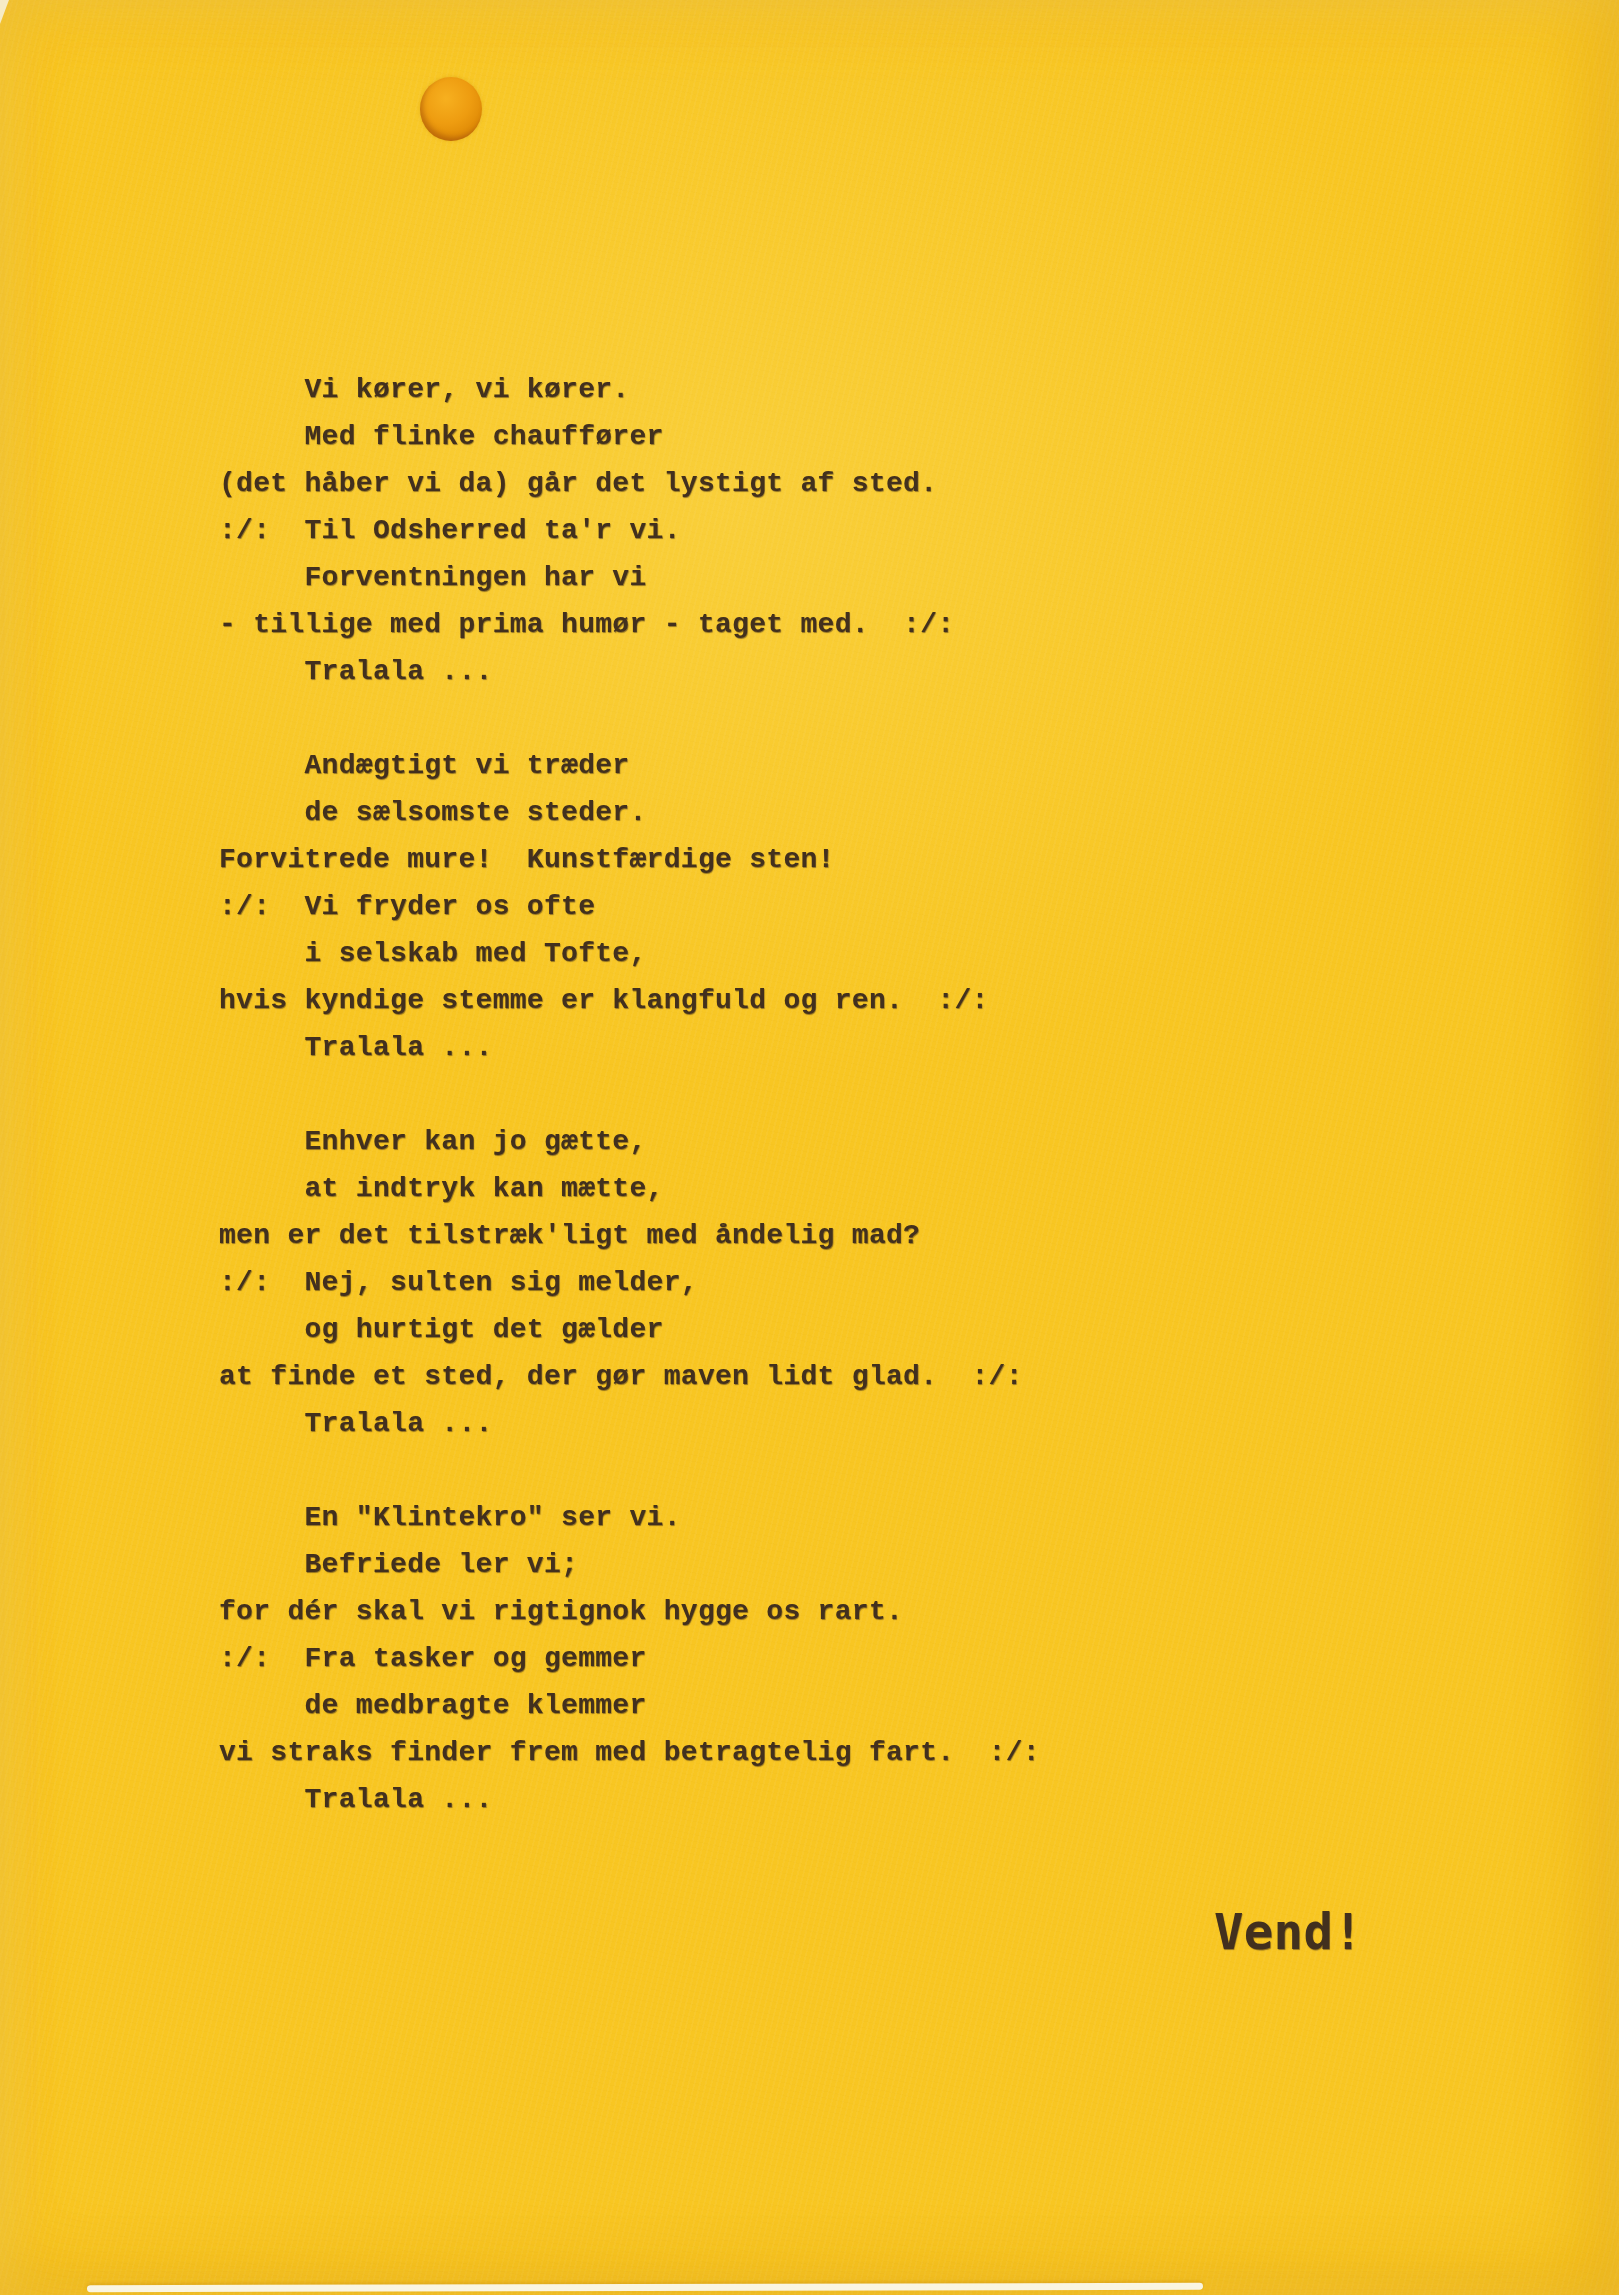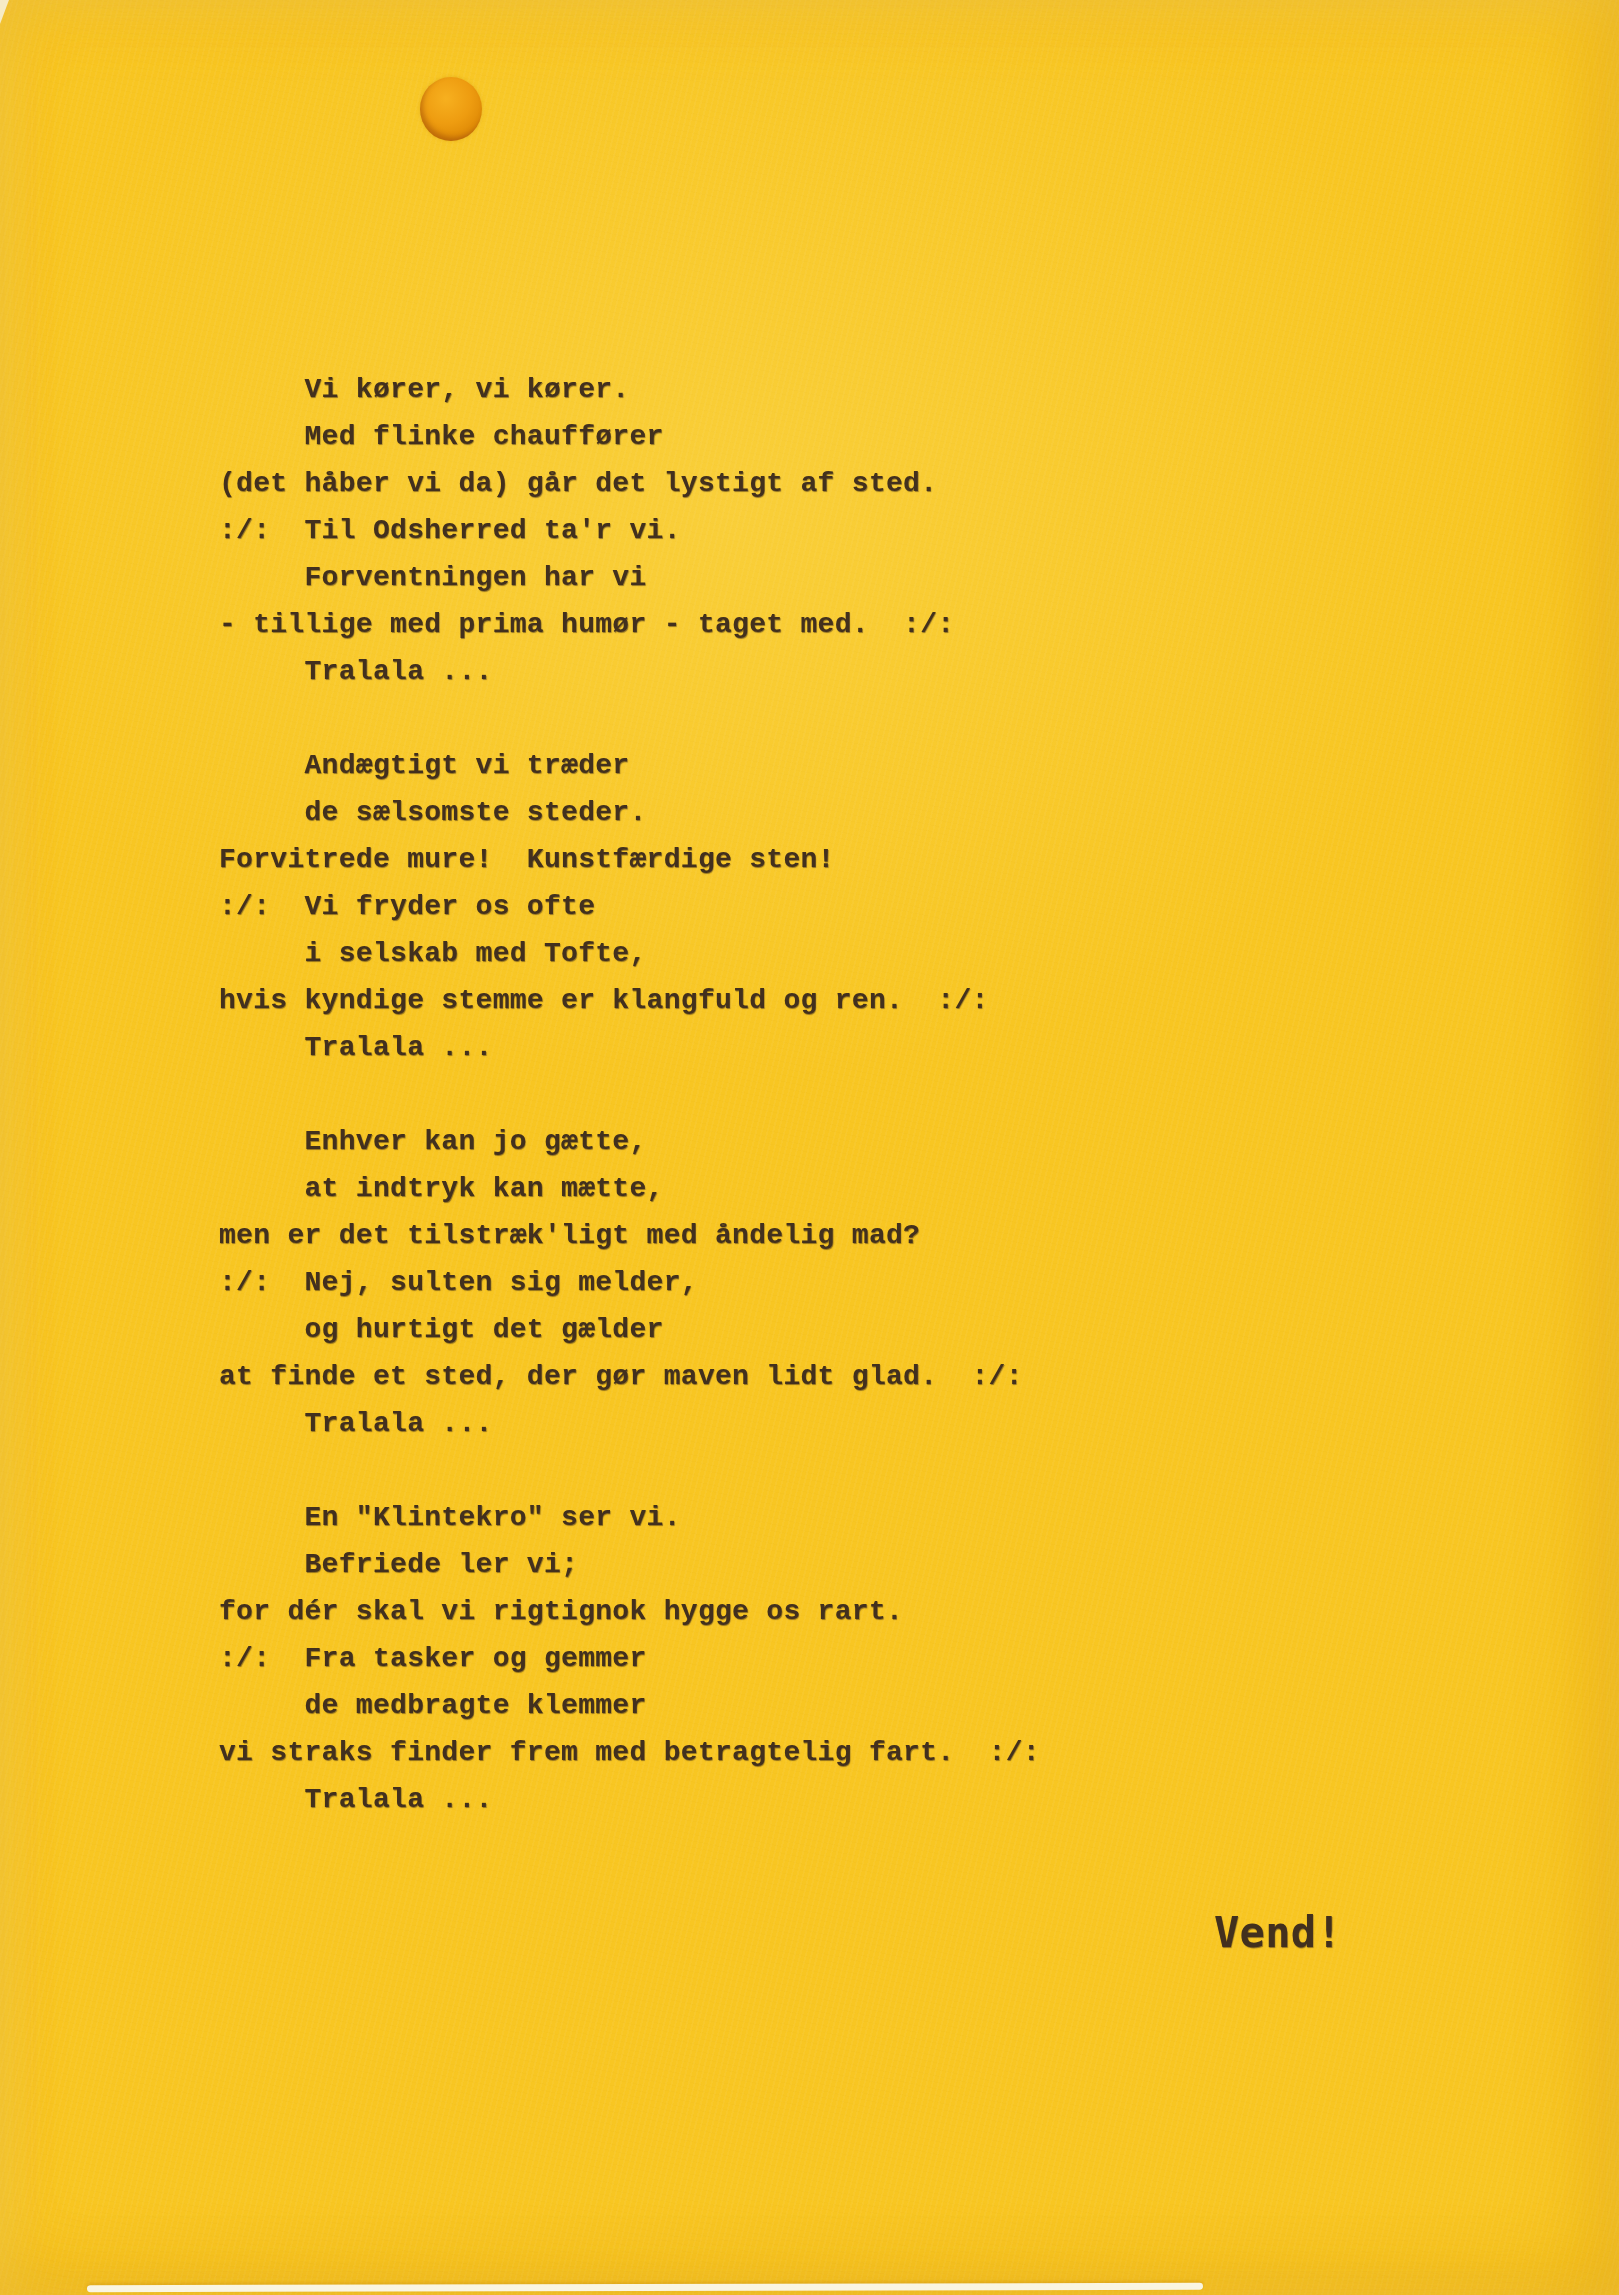--- a/index.html
+++ b/index.html
@@ -51,21 +51,21 @@
     padding: 0;
     font: inherit;
     letter-spacing: inherit;
     white-space: pre;
   }
   .turn-note {
     position: absolute;
     left: 1214px;
     top: 1909px;
     color: #42301e;
-    font-size: 42px;
+    font-size: 49px;
     font-weight: bold;
     line-height: 47px;
     letter-spacing: 0.3px;
     text-shadow: 0.6px 0.7px 0.9px rgba(64,44,24,0.55);
     white-space: pre;
   }
   .bottom-edge {
     position: absolute;
     left: 87px;
     top: 2284px;

